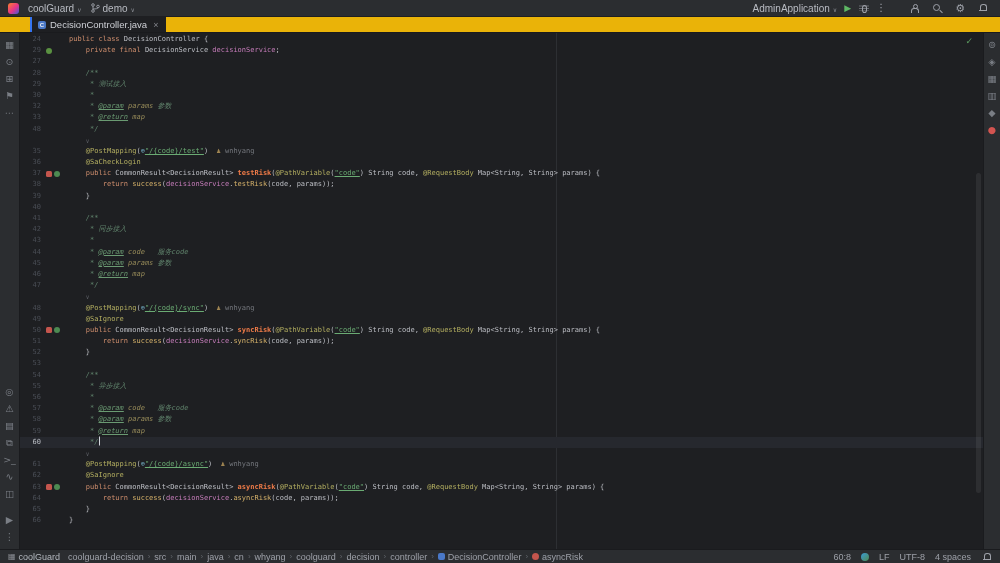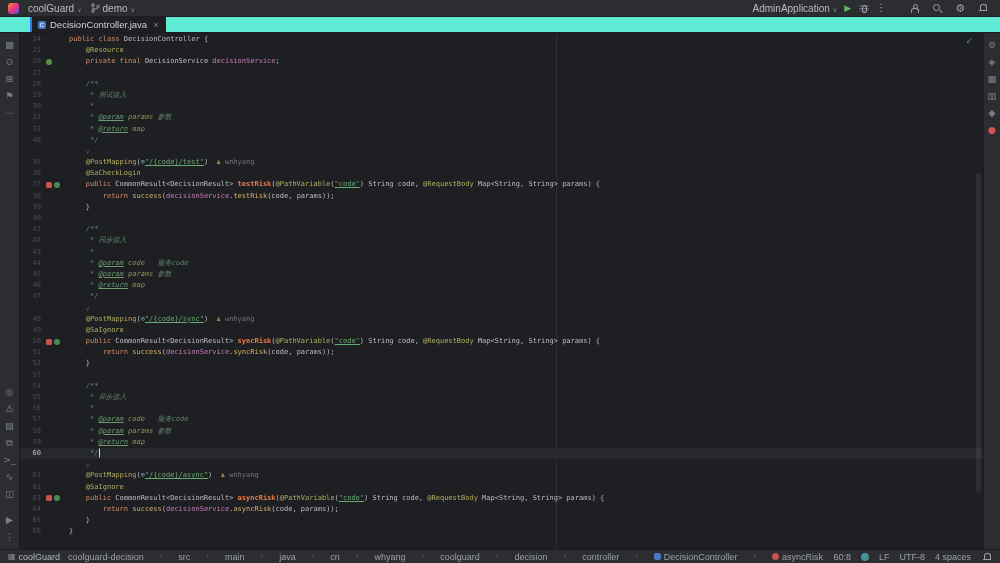--- a/index.html
+++ b/index.html
@@ -25,21 +25,21 @@
   .i-search::after{content:"";position:absolute;width:4px;height:1.2px;background:#9da0a8;transform:rotate(45deg);left:6.5px;top:8px;}
   .i-bell{position:relative;width:11px;height:11px;display:inline-block;}
   .i-bell::before{content:"";position:absolute;top:1.5px;left:2.5px;width:5px;height:5px;border:1px solid #9da0a8;border-bottom:0;border-radius:3px 3px 0 0;}
   .i-bell::after{content:"";position:absolute;top:7.5px;left:1.5px;width:8px;height:1px;background:#9da0a8;}
   .i-bug{position:relative;width:11px;height:11px;display:inline-block;}
   .i-bug::before{content:"";position:absolute;top:2px;left:3.5px;width:3.5px;height:6.5px;border:1px solid #9da0a8;border-radius:50% / 40%;}
   .i-bug::after{content:"";position:absolute;top:5px;left:0.5px;width:10px;height:1px;background:#9da0a8;box-shadow:0 2.5px 0 #9da0a8,0 -2.5px 0 #9da0a8;opacity:.55;}
   .gear{color:#9da0a8;font-size:11px;line-height:1;}
 
   
-  .tabbar{height:16px;background:#5eead4;display:flex;align-items:stretch;padding-left:30px;border-bottom:1px solid #1a1b1e;flex:0 0 16px;}
+  .tabbar{height:16px;background:#eab308;display:flex;align-items:stretch;padding-left:30px;border-bottom:1px solid #1a1b1e;flex:0 0 16px;}
   .tab{display:flex;align-items:center;gap:4px;padding:0 8px 0 6px;background:#1e1f22;border-left:2px solid #3574f0;font-size:9.5px;color:#ced0d6;}
   .class-ic{width:8px;height:8px;border-radius:2px;background:#4a78c7;color:#e8ecf3;font-size:6px;line-height:8px;text-align:center;display:inline-block;font-weight:bold;}
   .tab-close{color:#80838a;font-size:9px;margin-left:2px;}
 
   
   .main{flex:1 1 auto;display:flex;min-height:0;}
   .strip{background:#2b2d30;display:flex;flex-direction:column;align-items:center;padding:5px 0;color:#7a7e85;}
   .strip.left{width:20px;border-right:1px solid #1a1b1e;}
   .strip.right{width:17px;border-left:1px solid #1a1b1e;}
   .strip-icon{height:14px;width:100%;display:flex;align-items:center;justify-content:center;font-size:9.5px;line-height:1;font-family:"DejaVu Sans",sans-serif;}
@@ -78,21 +78,21 @@
   .caret{display:inline-block;width:1px;height:9px;background:#d4d7dd;vertical-align:middle;transform:translateY(-0.5px);}
   .inspect-badge{position:absolute;top:3px;right:10px;color:#5c9c60;font-size:9px;}
   .scroll-thumb{position:absolute;right:2px;top:140px;width:5px;height:320px;border-radius:2.5px;background:rgba(255,255,255,0.07);}
   .watermark{position:absolute;right:14px;bottom:6px;font-size:24px;font-weight:bold;color:rgba(255,255,255,0.93);letter-spacing:1px;text-shadow:0 1px 3px rgba(0,0,0,0.6);font-family:"Liberation Sans","DejaVu Sans",sans-serif;}
 
   
   .statusbar{height:14px;background:#2b2d30;border-top:1px solid #1a1b1e;display:flex;align-items:center;padding:0 8px;font-size:9px;color:#9da0a8;gap:10px;flex:0 0 14px;}
   .sb-left{display:flex;align-items:center;gap:8px;min-width:0;}
   .sb-proj{display:flex;align-items:center;gap:3px;color:#b4b8bf;}
   .sb-proj-ic{font-size:8px;color:#8c8f96;}
-  .breadcrumbs{display:flex;align-items:center;gap:16px;white-space:nowrap;}
+  .breadcrumbs{display:flex;align-items:center;gap:4px;white-space:nowrap;}
   .bc-sep{color:#5f6368;font-size:8px;}
   .bc-item{display:flex;align-items:center;gap:3px;}
   .bc-ic{width:7px;height:7px;display:inline-block;}
   .bc-class{background:#4a78c7;border-radius:2px;}
   .bc-method{background:#c4554d;border-radius:50%;}
   .sb-right{margin-left:auto;display:flex;align-items:center;gap:10px;}
   .sb-analysis{width:8px;height:8px;border-radius:50%;background:linear-gradient(135deg,#3a9bd5,#4d8a52);}
 </style>
 </head>
 <body>
@@ -171,25 +171,20 @@
 
     <div class="editor">
       <div class="wrap-guide"></div>
       <div>
           <div class="row">
             <span class="gut">24</span>
             <span class="gicons"></span>
             <span class="code"><span class="t-kw">public</span><span class="t-d"> </span><span class="t-kw">class</span><span class="t-d"> </span><span class="t-d">DecisionController {</span></span>
           </div>
           <div class="row">
-            <span class="gut">25</span>
-            <span class="gicons"></span>
-            <span class="code"><span class="t-d">    </span><span class="t-ann">@Resource</span></span>
-          </div>
-          <div class="row">
             <span class="gut">29</span>
             <span class="gicons">
               <span class="gi gi-bean"></span>
             </span>
             <span class="code"><span class="t-d">    </span><span class="t-kw">private</span><span class="t-d"> </span><span class="t-kw">final</span><span class="t-d"> DecisionService </span><span class="t-fld">decisionService</span><span class="t-d">;</span></span>
           </div>
           <div class="row">
             <span class="gut">27</span>
             <span class="gicons"></span>
             <span class="code"></span>

